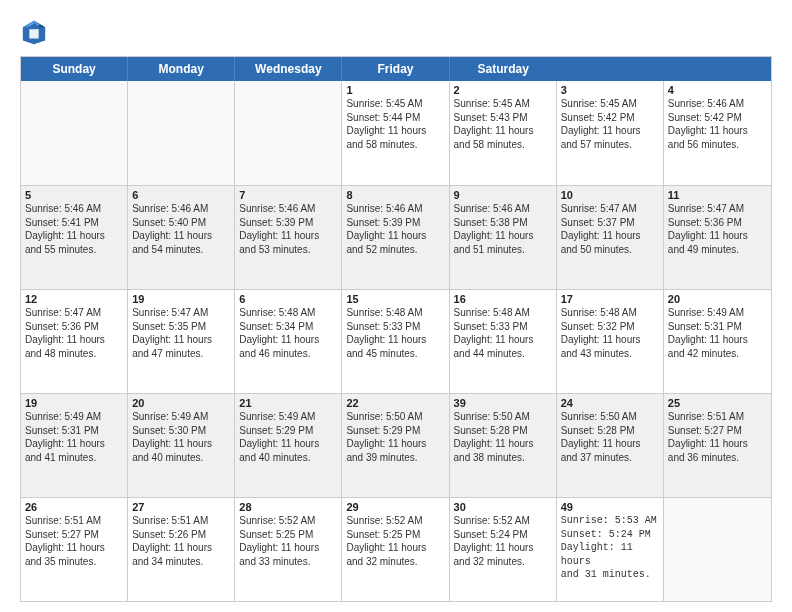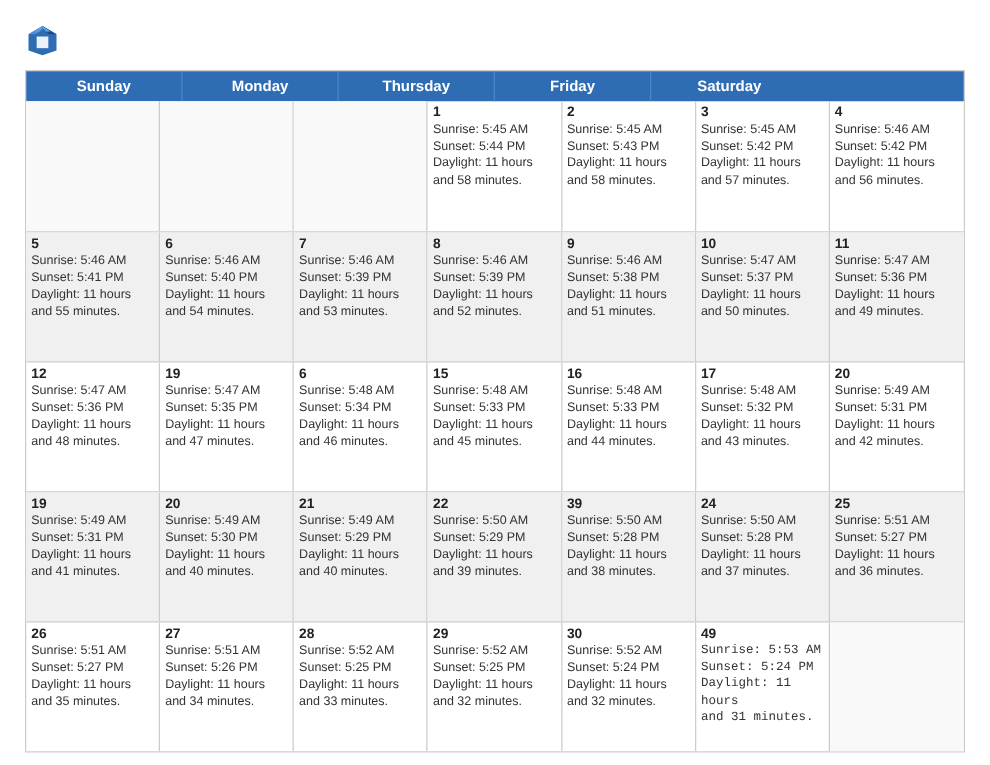--- a/index.html
+++ b/index.html
@@ -61,21 +61,21 @@
       color: #444;
     }
     .calendar {
       flex: 1;
       display: flex;
       flex-direction: column;
       border: 1px solid #ccc;
     }
     .cal-header {
       display: grid;
-      grid-template-columns: repeat(6, 1fr);
+      grid-template-columns: repeat(7, 1fr);
       background: #2e6db4;
     }
     .cal-header-cell {
       color: #fff;
       font-size: 12px;
       font-weight: bold;
       padding: 5px 4px;
       text-align: center;
       border-right: 1px solid #4a85c8;
     }
@@ -146,21 +146,21 @@
     <div class="title-block">
       <div class="month-title"></div>
       <div class="location"></div>
     </div>
   </div>
 
   <div class="calendar">
     <div class="cal-header">
     <div class="cal-header-cell">Sunday</div>
         <div class="cal-header-cell">Monday</div>
-        <div class="cal-header-cell">Thursday</div>
+        <div class="cal-header-cell">Wednesday</div>
         <div class="cal-header-cell">Friday</div>
         <div class="cal-header-cell">Saturday</div>
       </div>
     <div class="cal-body">
     <div class="cal-row">
           <div class="cal-cell empty"></div>
           <div class="cal-cell empty"></div>
           <div class="cal-cell empty"></div>
           <div class="cal-cell"><span class="day-num">1</span><span class="cell-text" style="white-space: pre-line;">Sunrise: 5:45 AM
 Sunset: 5:44 PM

